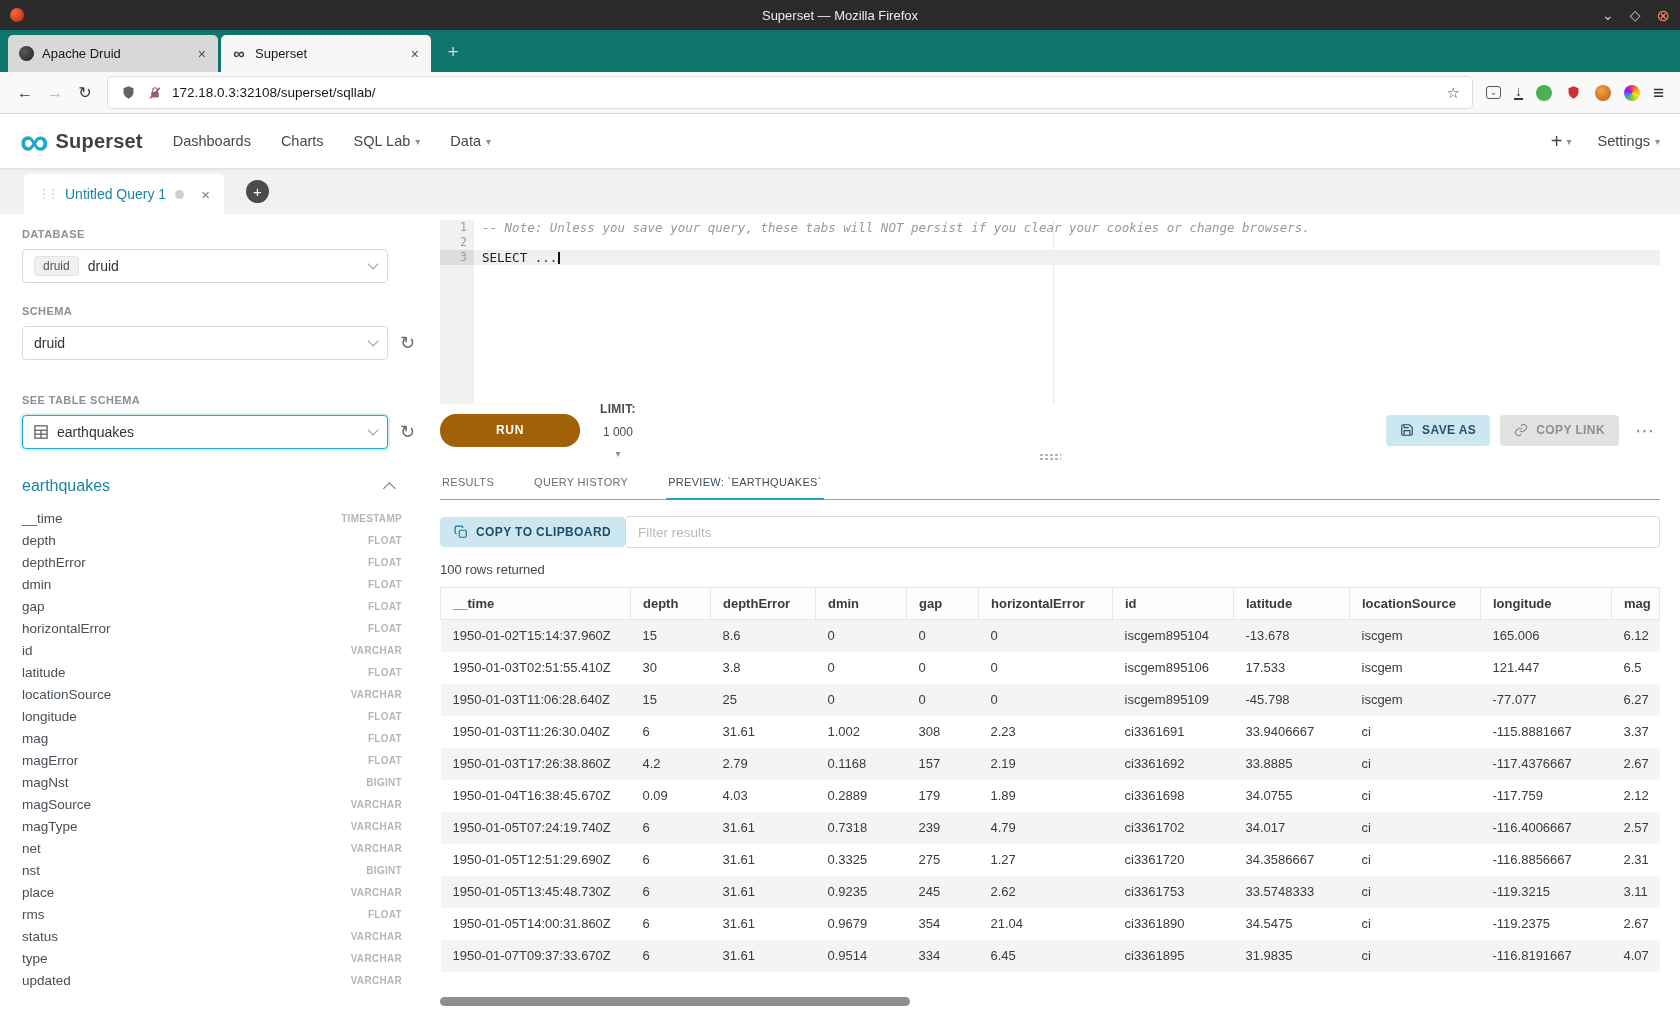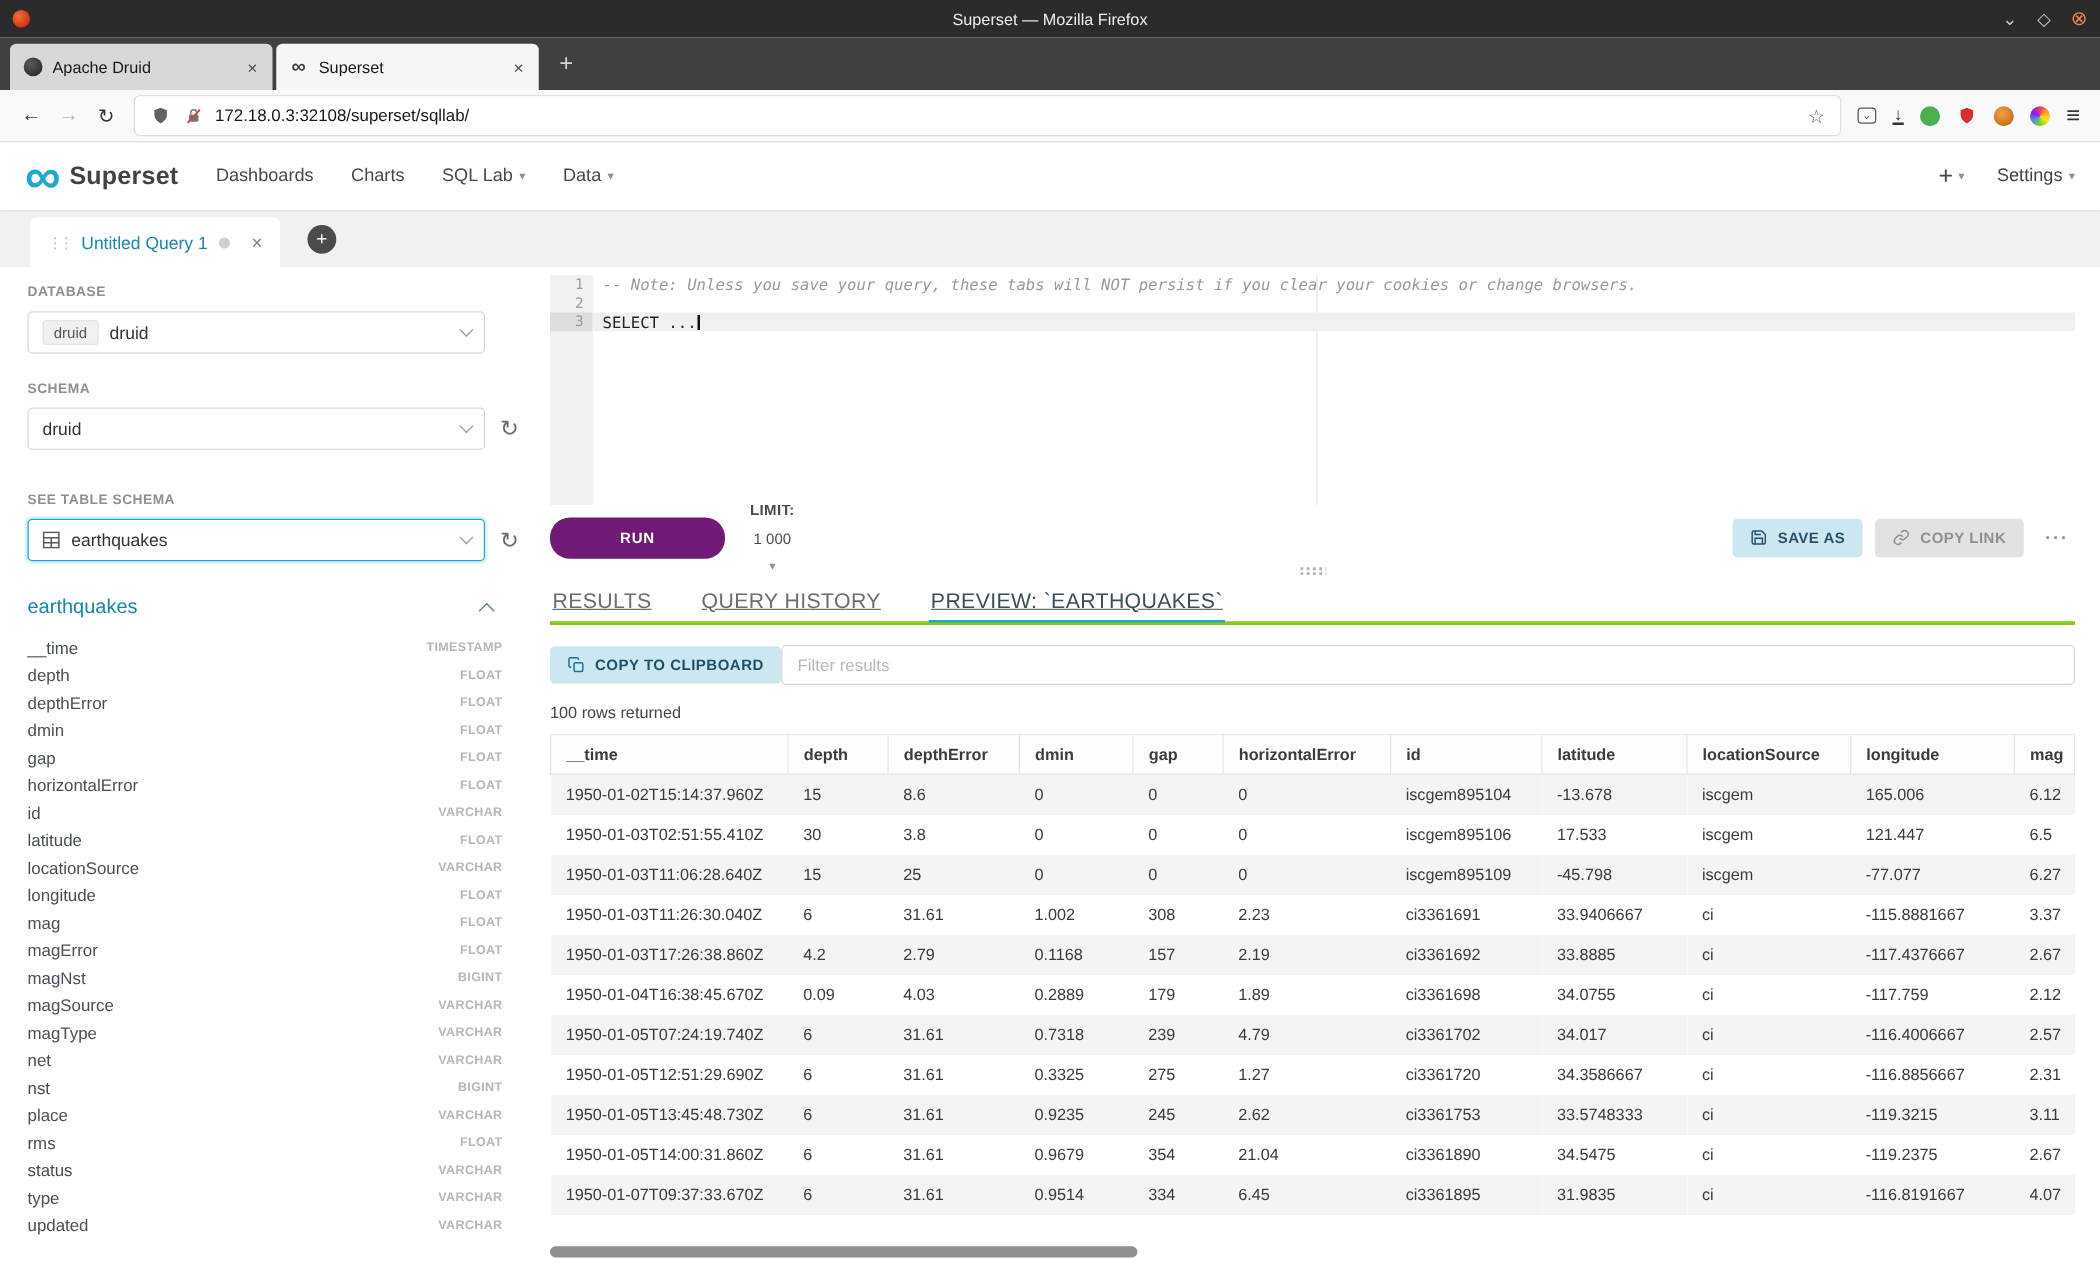--- a/index.html
+++ b/index.html
@@ -7,21 +7,21 @@
   body { font-family:"Liberation Sans", sans-serif; background:#fff; position:relative; }
 
   
   .titlebar { height:30px; background:#2b2b2b; display:flex; align-items:center; justify-content:center; position:relative; }
   .app-badge { position:absolute; left:10px; top:8px; width:14px; height:14px; border-radius:50%;
                background:radial-gradient(circle at 35% 35%, #f36b3a, #c4200a); }
   .tb-title { color:#ededed; font-size:13px; }
   .tb-controls { position:absolute; right:10px; top:0; height:30px; display:flex; align-items:center; gap:16px; color:#c9c9c9; font-size:14px; }
   .tb-controls .close { color:#ef8354; font-size:16px; }
 
-  .tabstrip { height:42px; background:#404040; display:flex; align-items:flex-end; padding-left:8px; }
+  .tabstrip { height:42px; background:#0f766e; display:flex; align-items:flex-end; padding-left:8px; }
   .btab { width:210px; height:37px; background:#d8d8d9; border-radius:5px 5px 0 0; display:flex; align-items:center;
           padding:0 10px; margin-right:3px; font-size:13px; color:#18181b; }
   .btab.active { background:#f6f6f7; }
   .btab .favicon { width:16px; height:16px; margin-right:8px; display:flex; align-items:center; justify-content:center; flex:none; }
   .druid-fav { width:15px; height:15px; border-radius:50%; background:radial-gradient(circle at 35% 35%, #5a5a5f, #1e1e22); }
   .superset-fav { color:#3d3d42; font-weight:bold; font-size:16px; line-height:1; }
   .btab .tab-label { white-space:nowrap; overflow:hidden; }
   .btab .tab-close { margin-left:auto; color:#4e4e52; font-size:14px; padding:0 2px; }
   .newtab-btn { width:30px; height:30px; margin:0 0 5px 4px; display:flex; align-items:center; justify-content:center;
                 color:#d6d6d6; font-size:19px; border-radius:4px; }
@@ -97,37 +97,37 @@
   .ed-line { display:flex; height:15px; line-height:15px; position:relative; }
   .gutter-cell { width:34px; flex:none; text-align:right; padding-right:7px; color:#9b9b9b; font-size:11.5px; }
   .ed-line.active .gutter-cell { background:#dddddd; }
   .ed-line.active .code-cell { background:#f0f0f0; }
   .code-cell { flex:1; padding-left:8px; white-space:pre; color:#2b2b2b; }
   .code-cell.comment { color:#9a9a93; font-style:italic; }
   .kw { font-weight:normal; color:#222; }
   .cursor { display:inline-block; width:1.5px; height:12px; background:#111; vertical-align:-2px; margin-left:1px; }
 
   .editor-toolbar { height:36px; margin-top:8px; display:flex; align-items:center; flex:none; }
-  .run-btn { width:140px; height:33px; background:#701a75; color:#fff; font-size:12px; font-weight:bold; letter-spacing:.6px;
+  .run-btn { width:140px; height:33px; background:#a16207; color:#fff; font-size:12px; font-weight:bold; letter-spacing:.6px;
              border-radius:16px; display:flex; align-items:center; justify-content:center; }
   .limit-ctl { display:flex; align-items:center; margin-left:20px; font-size:12px; color:#4a4a4a; gap:9px;flex-direction:column; }
   .limit-lab { font-weight:bold; letter-spacing:.3px; }
   .tb-right { margin-left:auto; display:flex; align-items:center; gap:10px; }
   .pill-btn { height:31px; border-radius:4px; display:flex; align-items:center; gap:8px; padding:0 14px;
               font-size:12px; font-weight:bold; letter-spacing:.4px; }
   .saveas { background:#cde7f1; color:#29506a; }
   .copylink { background:#e2e2e2; color:#8f8f8f; }
   .more-btn { color:#8a8a8a; font-size:19px; padding:0 6px; }
 
   .drag-row { height:16px; display:flex; align-items:center; justify-content:center; flex:none; }
   .grip { width:22px; height:7px;
           background:radial-gradient(circle, #b3b3b3 1.1px, transparent 1.5px); background-size:5px 4px; }
 
-  .south-tabs { height:36px; display:flex; gap:36px; border-bottom:3px solid #84cc16; font-size:17px; color:#6d6d6d;
-                letter-spacing:.3px; flex:none;text-decoration:underline; }
+  .south-tabs { height:36px; display:flex; gap:36px; border-bottom:1px solid #84cc16; font-size:11px; color:#6d6d6d;
+                letter-spacing:.3px; flex:none; }
   .stab { display:flex; align-items:center; position:relative; padding:0 2px; }
   .stab.active { color:#3d4d57; }
   .stab.active::after { content:''; position:absolute; left:0; right:0; bottom:-1px; height:2px; background:#1fa8c9; }
 
   .results-toolbar { margin-top:16px; display:flex; align-items:center; flex:none; }
   .copyclip { background:#cde7f1; color:#1c4f68; height:30px; }
   .filter-input { flex:1; height:32px; border:1px solid #d9d9d9; border-radius:4px; padding:0 12px; font-size:13.5px;
                   color:#333; font-family:"Liberation Sans", sans-serif; outline:none; }
   .filter-input::placeholder { color:#b9b9b9; }
 

